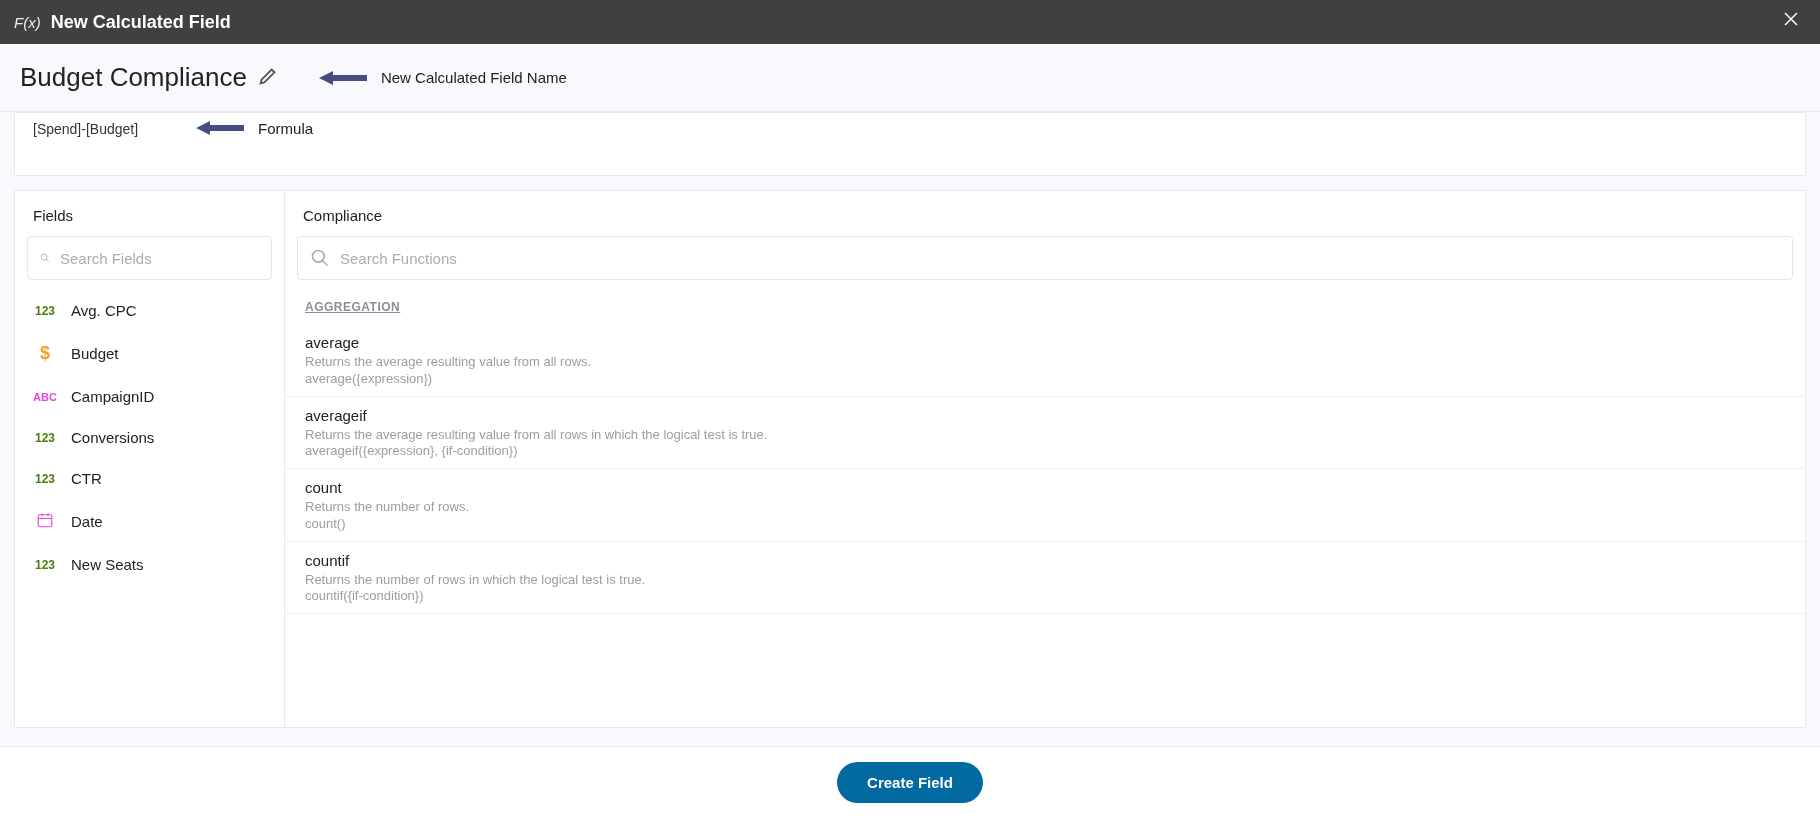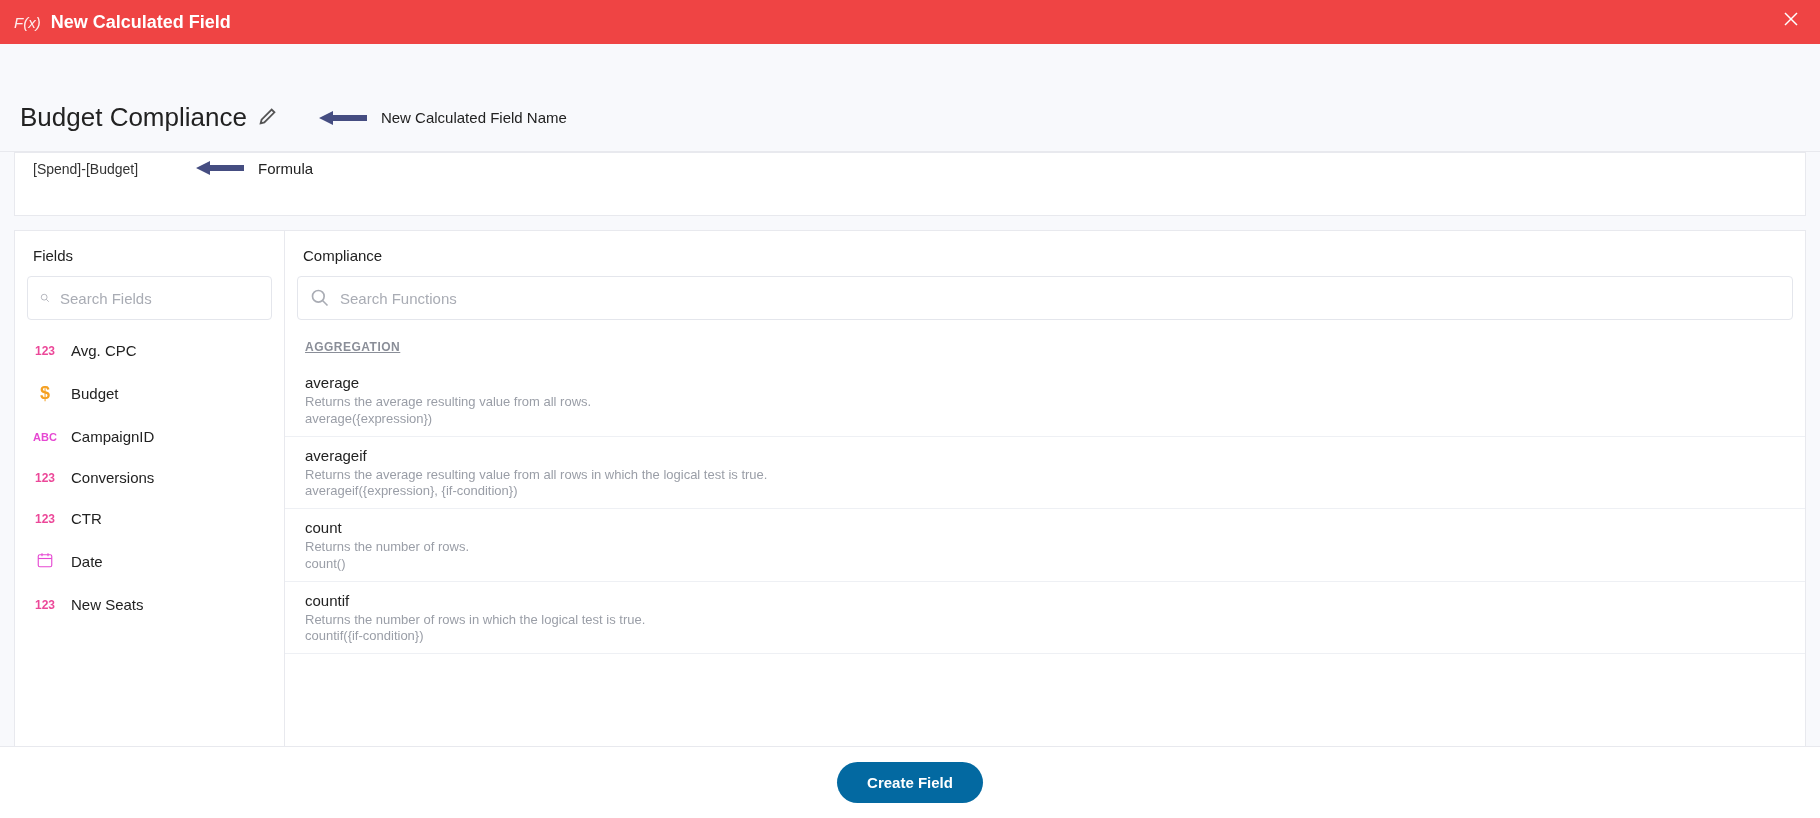--- a/index.html
+++ b/index.html
@@ -6,21 +6,21 @@
   html, body { height: 100%; width: 100%; }
   body {
     font-family: -apple-system, BlinkMacSystemFont, "Segoe UI", Arial, sans-serif;
     background: #f8f9fc;
     overflow: hidden;
   }
 
   
   .titlebar {
     height: 44px;
-    background: #ef4444;
+    background: #404040;
     color: #fff;
     display: flex;
     align-items: center;
     padding: 0 14px;
   }
   .titlebar .fx {
     font-style: italic;
     font-size: 15px;
     margin-right: 10px;
     opacity: 0.9;
@@ -37,21 +37,20 @@
   }
   .titlebar .close svg { width: 18px; height: 18px; stroke: #fff; stroke-width: 2; }
 
   
   .name-row {
     display: flex;
     align-items: center;
     padding: 18px 20px;
     border-bottom: 1px solid #e8e9ee;
     gap: 10px;
-    margin-top: 40px;
   }
   .name-row .field-name {
     font-size: 26px;
     font-weight: 400;
     color: #222;
   }
   .name-row .edit-icon svg { width: 22px; height: 22px; stroke: #555; fill: none; stroke-width: 2; }
 
   .arrow-annot {
     display: flex;
@@ -130,21 +129,21 @@
     padding: 12px 16px;
     gap: 12px;
     cursor: pointer;
   }
   .field-type {
     width: 28px;
     font-size: 12px;
     font-weight: 700;
     text-align: center;
   }
-  .ftype-num { color: #ec4899; }
+  .ftype-num { color: #4d7c0f; }
   .ftype-dollar { color: #f5a021; font-size: 18px; }
   .ftype-abc { color: #e648d2; font-size: 11px; }
   .ftype-date svg { width: 18px; height: 18px; stroke: #e648d2; fill: none; stroke-width: 1.5; }
   .field-label { font-size: 15px; color: #222; }
 
   
   .func-section-title {
     padding: 10px 20px;
     font-size: 12px;
     font-weight: 700;

